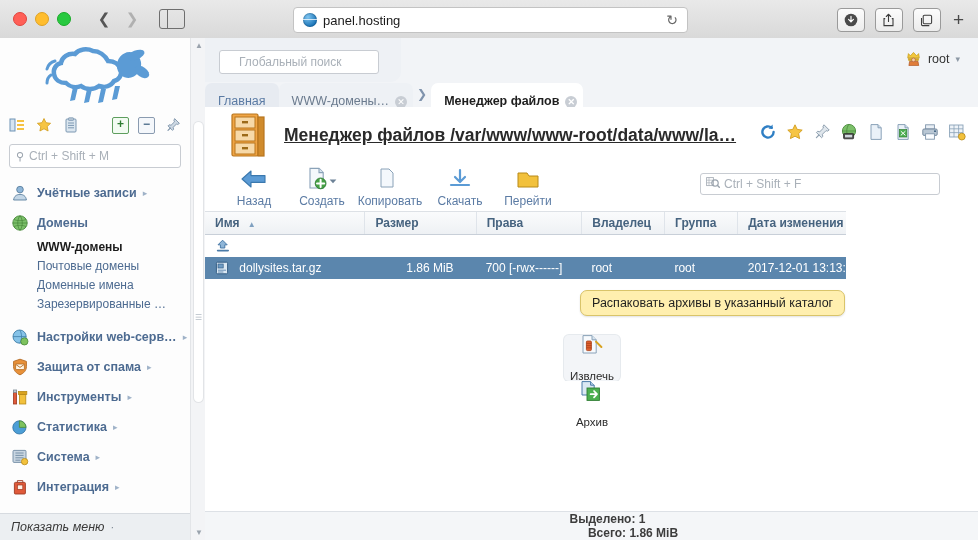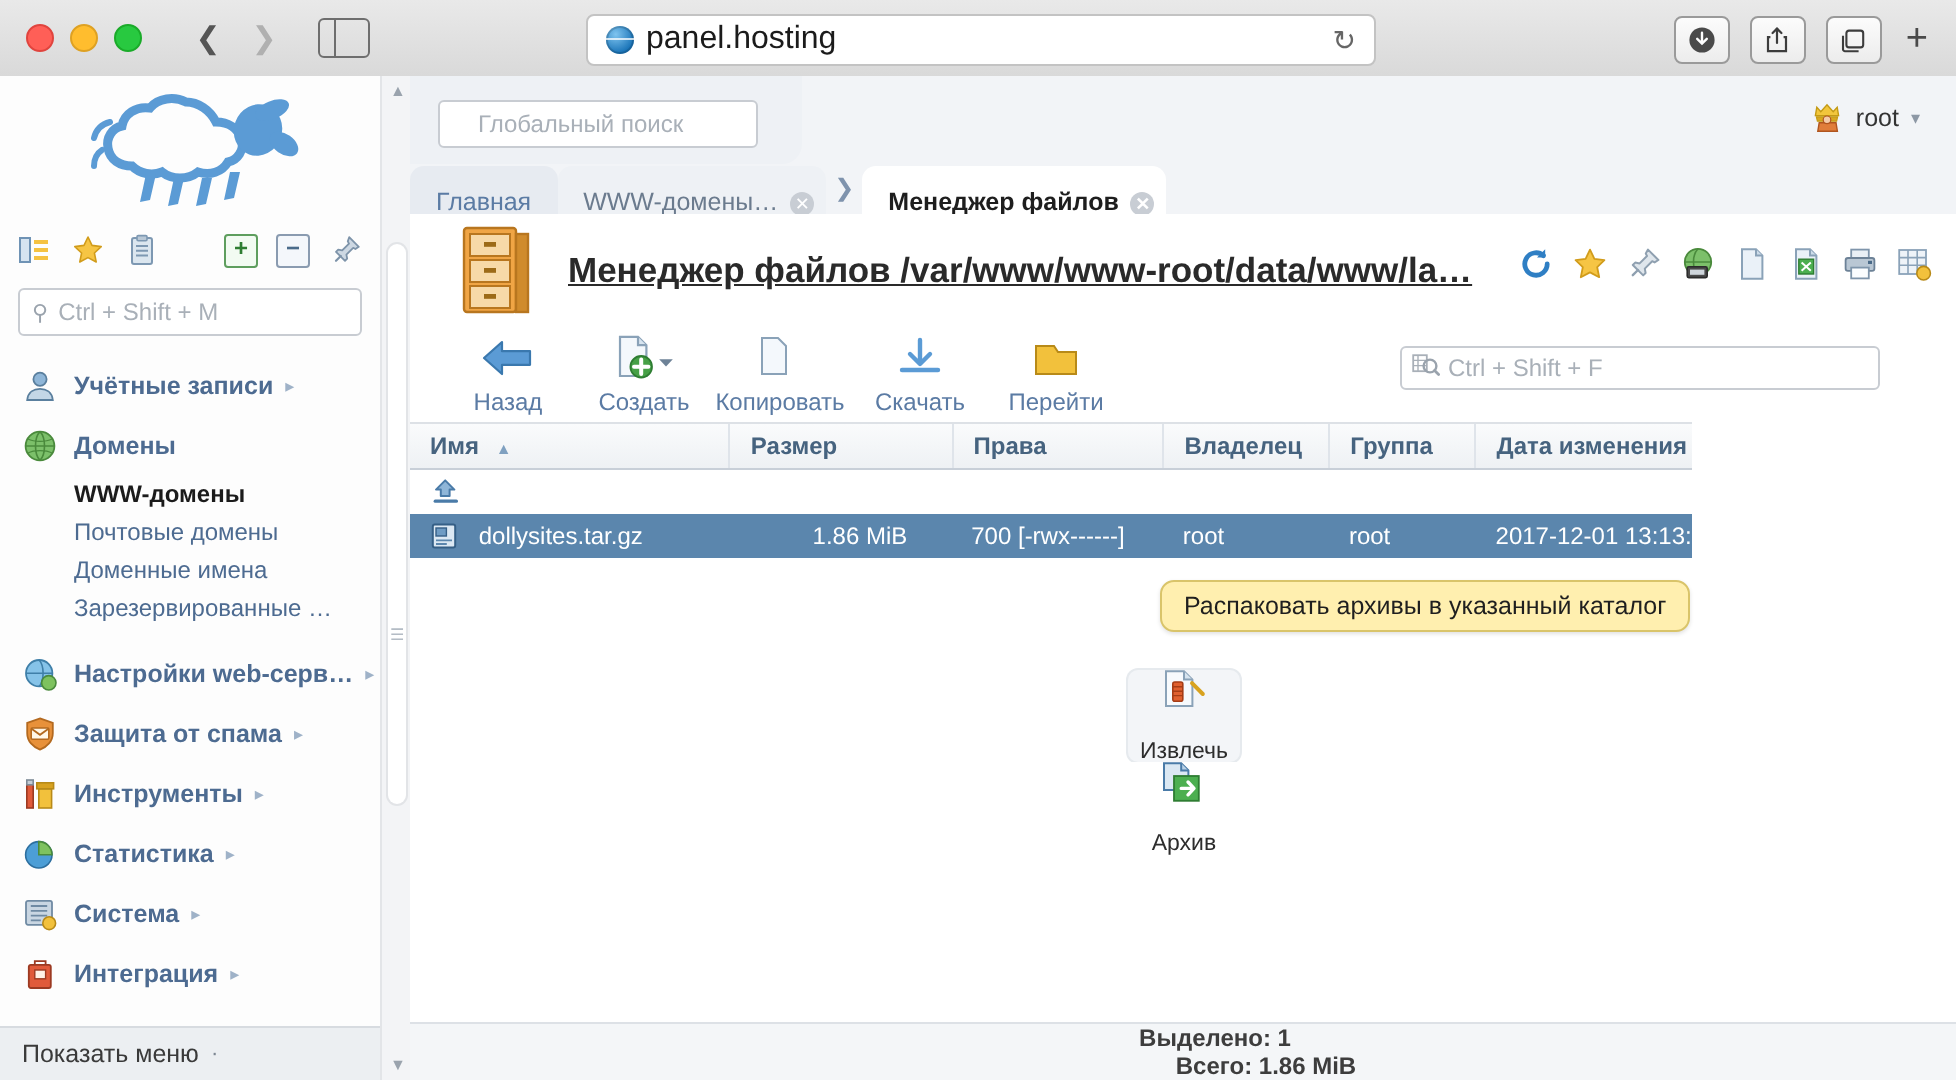--- a/index.html
+++ b/index.html
@@ -36,21 +36,21 @@
 
   .urlbar{
     position:absolute;left:293px;top:7px;width:393px;height:24px;
     background:#fff;border:1px solid #c3c3c3;border-radius:4px;
     display:flex;align-items:center;
   }
   .urlglobe{width:14px;height:14px;border-radius:50%;margin-left:9px;
     background:radial-gradient(circle at 35% 30%,#7fc4ef,#1a74b8 70%);
     box-shadow:inset 0 0 0 1px rgba(0,0,0,.15);position:relative;}
   .urlglobe:after{content:"";position:absolute;left:0;right:0;top:6px;height:1px;background:rgba(255,255,255,.75);}
-  .urltext{margin-left:6px;color:#1b1b1b;font-size:16px;}
+  .urltext{margin-left:6px;color:#1b1b1b;font-size:13px;}
   .reload{position:absolute;right:9px;top:4px;font-size:14px;color:#666;}
 
   .rightbtns{position:absolute;right:14px;top:8px;display:flex;gap:10px;align-items:center;}
   .rbtn{width:26px;height:22px;border:1px solid #9a9a9a;border-radius:4px;background:linear-gradient(#fcfcfc,#ececec);
     display:flex;align-items:center;justify-content:center;font-size:12px;color:#3c3c3c;}
   .plusbtn{margin-left:2px;font-size:19px;color:#4a4a4a;}
 
   
   .sidebar{position:absolute;left:0;top:38px;width:190px;height:502px;background:#fdfdfd;}
   .logo{height:72px;display:flex;align-items:center;justify-content:center;padding-top:2px;}
@@ -72,21 +72,21 @@
   .m-item{display:flex;align-items:center;height:30px;padding-left:11px;cursor:default;}
   .m-ic{width:18px;height:18px;margin-right:8px;flex:0 0 18px;}
   .m-label{color:#4d6b91;font-size:12.5px;font-weight:bold;}
   .m-arrow{margin-left:6px;color:#9fb2c8;font-size:9px;}
   .sub{padding-left:37px;}
   .s-item{height:19px;line-height:19px;font-size:12px;color:#4d6b91;}
   .s-item.active{color:#1b1b1b;font-weight:bold;}
 
   .showmenu{position:absolute;left:0;bottom:0;height:26px;width:190px;
     background:#eceff2;border-top:1px solid #d7dbe0;display:flex;align-items:center;}
-  .showmenu span{margin-left:11px;font-size:12.5px;color:#3a3a3a;}
+  .showmenu span{margin-left:11px;font-size:12.5px;color:#3a3a3a;font-style:italic;}
   .showmenu .dotarrow{margin-left:6px;color:#7d8792;font-size:11px;}
 
   .sb-scroll{position:absolute;left:190px;top:38px;width:15px;height:502px;background:#f3f4f6;border-left:1px solid #e3e5e8;}
   .sb-scroll .thumb{position:absolute;left:3px;top:84px;width:9px;height:280px;border-radius:5px;background:#fff;
     box-shadow:0 0 0 1px #e2e4e7;}
   .sb-scroll .up{position:absolute;left:4px;top:3px;font-size:8px;color:#9aa3ad;}
   .sb-scroll .dn{position:absolute;left:4px;bottom:3px;font-size:8px;color:#9aa3ad;}
   .sb-scroll .grip{position:absolute;left:4px;top:278px;font-size:8px;color:#b4bcc5;letter-spacing:0;line-height:3px;}
 
   

